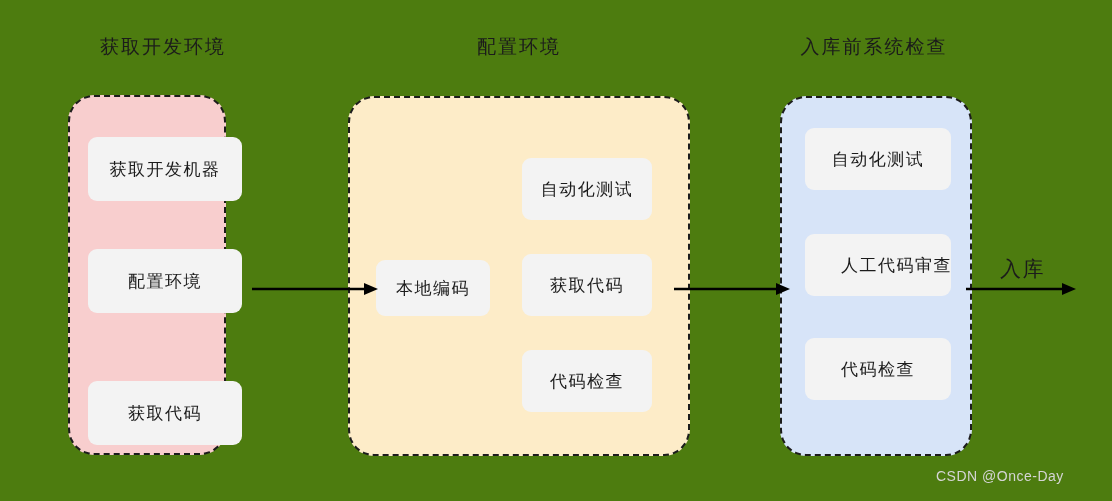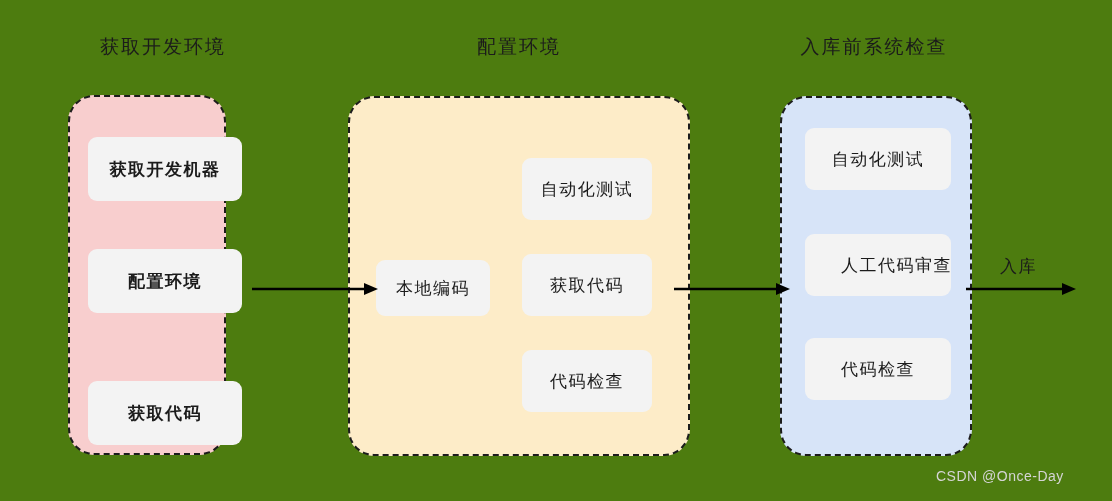--- a/index.html
+++ b/index.html
@@ -61,21 +61,21 @@
   
   .arrow {
     position: absolute;
     height: 14px;
     display: block;
   }
   .arrow svg { display: block; overflow: visible; }
 
   .arrow-label {
     position: absolute;
-    font-size: 17px;
+    font-size: 21px;
     letter-spacing: 1.5px;
     color: #1b1b1b;
     white-space: nowrap;
     font-family: Liberation Sans, sans-serif;
   }
 
   
   .watermark {
     position: absolute;
     font-family: "Liberation Sans", "DejaVu Sans", sans-serif;
@@ -89,21 +89,21 @@
 <body>
 
 <div id="canvas">
 
   <div class="stage-title" style="left:68px; top:37px; width:190px;">获取开发环境</div>
 
   <div class="stage-title" style="left:348px; top:37px; width:342px;">配置环境</div>
 
   <div class="stage-title" style="left:776px; top:37px; width:196px;">入库前系统检查</div>
 
-  <div class="group group-pink" style="left:68px; top:95px; width:158px; height:360px;font-weight:bold;">
+  <div class="group group-pink" style="left:68px; top:95px; width:158px; height:360px;">
 
     <div class="card" style="left:18px; top:40px; width:154px; height:64px;">获取开发机器</div>
 
     <div class="card" style="left:18px; top:152px; width:154px; height:64px;">配置环境</div>
 
     <div class="card" style="left:18px; top:256px; width:154px; height:64px;margin-top:28px;">获取代码</div>
   </div>
 
   <div class="group group-yellow" style="left:348px; top:96px; width:342px; height:360px;">
 

